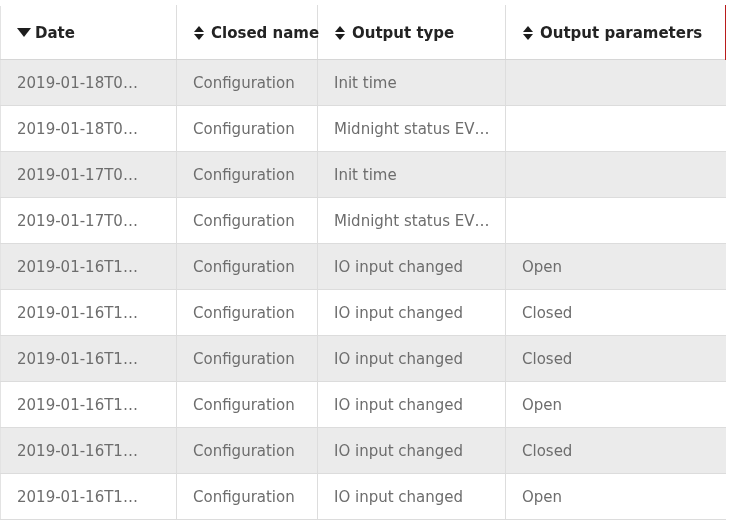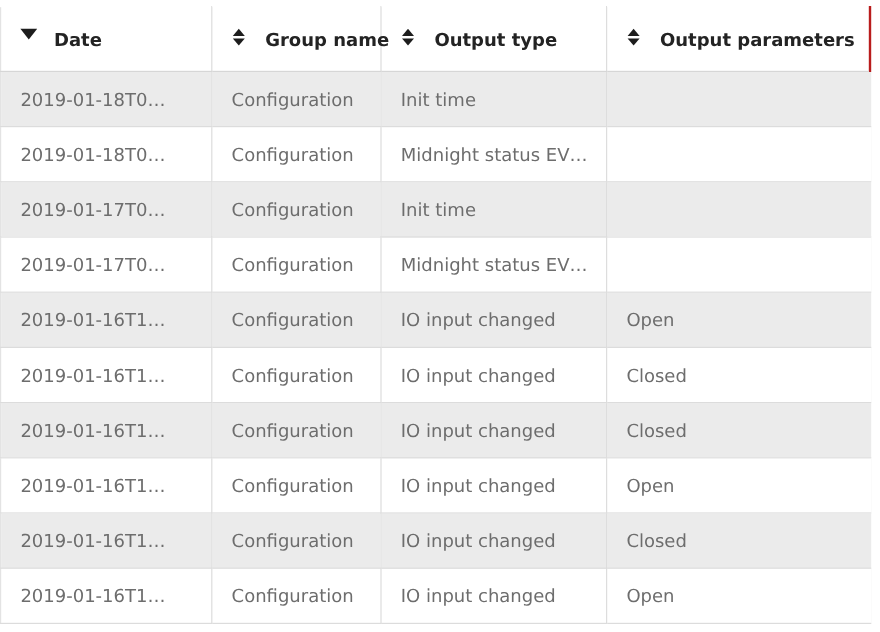--- a/index.html
+++ b/index.html
@@ -48,25 +48,26 @@
     border-top: 1px solid #ffffff;
     box-sizing: border-box;
     white-space: nowrap;
     cursor: pointer;
     user-select: none;
   }
   thead th:first-child {
     border-left: 1px solid #e3e3e3;
   }
   thead th:last-child {
-    border-right: 5px solid #b91c1c;
+    border-right: 3px solid #b91c1c;
   }
   .th-inner {
     display: flex;
-    gap: 17px;
+    align-items: center;
+    gap: 7px;
   }
   .sort-ic {
     display: inline-block;
     width: 11px;
     flex: 0 0 11px;
     line-height: 0;
     text-align: center;
   }
   .tri-down {
     display: block;
@@ -138,21 +139,21 @@
               </span>
             <span>Date</span>
           </span>
         </th>
         <th>
           <span class="th-inner">
             <span class="sort-ic tri-updown">
                 <i class="up"></i>
                 <i class="dn"></i>
               </span>
-            <span>Group name</span>
+            <span>Closed name</span>
           </span>
         </th>
         <th>
           <span class="th-inner">
             <span class="sort-ic tri-updown">
                 <i class="up"></i>
                 <i class="dn"></i>
               </span>
             <span>Output type</span>
           </span>

